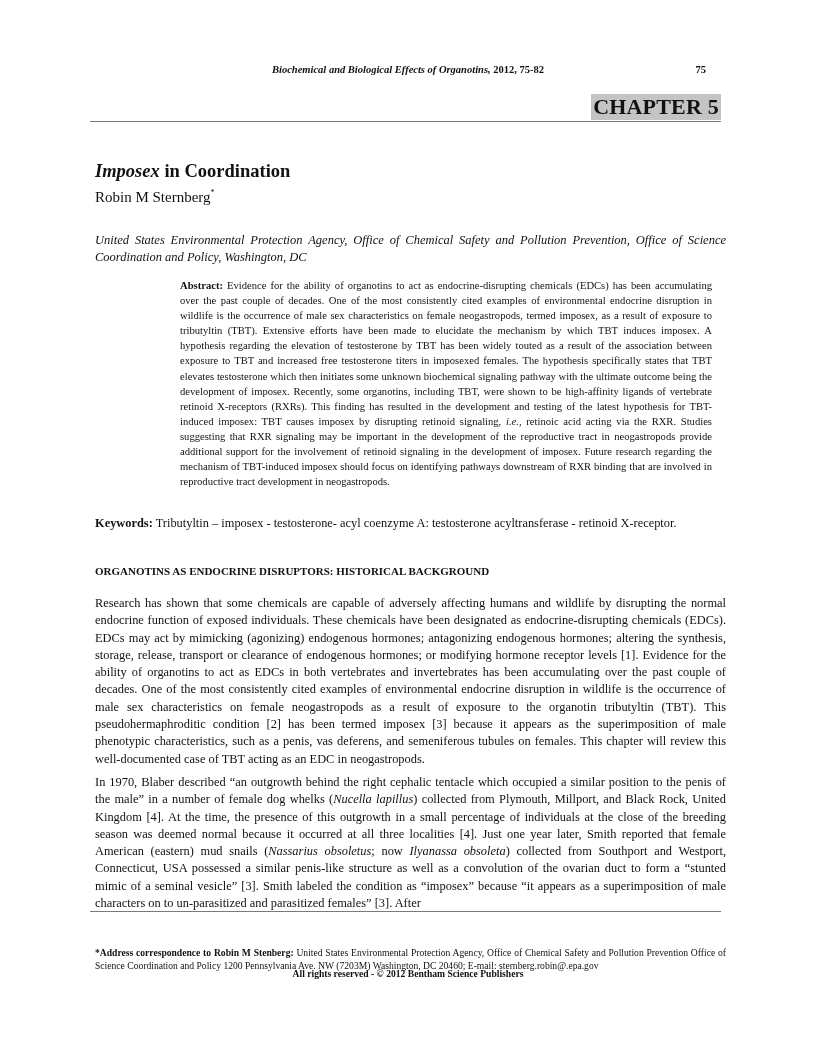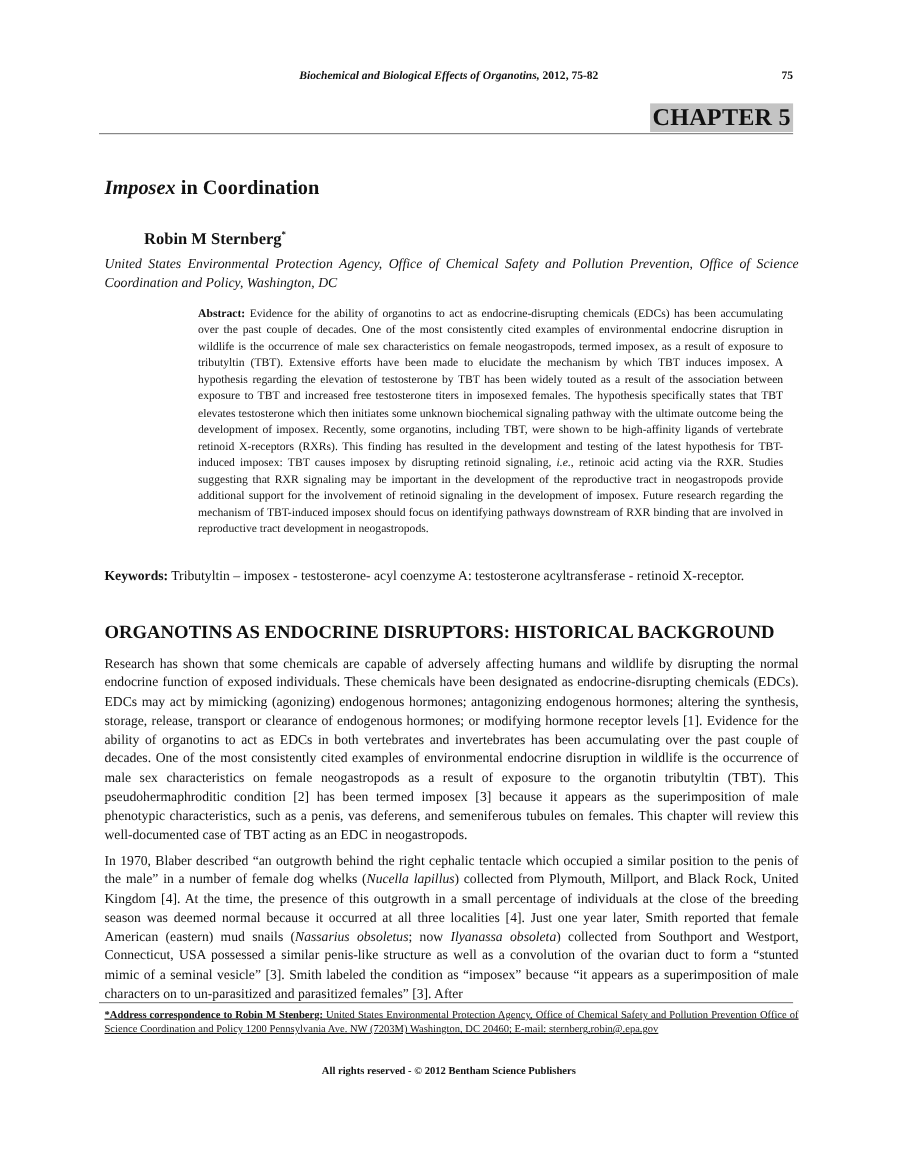--- a/index.html
+++ b/index.html
@@ -7,57 +7,57 @@
     width: 816px; height: 1056px; position: relative; overflow: hidden;
     font-family: "Liberation Serif", "DejaVu Serif", serif; color: #111;
   }
   .abs { position: absolute; }
   .running-head {
     left: 90px; right: 90px; top: 64px; height: 16px;
     font-size: 10.5px; font-weight: bold;
   }
   .running-head .journal { position: absolute; left: 0; right: 0; text-align: center; font-style: italic; }
   .running-head .journal .rest { font-style: normal; }
-  .running-head .pagenum { position: absolute; right: 5px; top: 0; }
+  .running-head .pagenum { position: absolute; right: 20px; top: 0; }
   .chapter-wrap { left: 90px; right: 95px; top: 94px; height: 26px; }
   .chapter {
     position: absolute; right: 0; top: 0; background: #c4c4c4;
     font-size: 22px; font-weight: bold; padding: 0 2px; line-height: 26px; letter-spacing: 0.2px;
   }
   .rule { position: absolute; left: 90px; right: 95px; height: 1px; background: #7a7a7a; }
   .title {
     left: 95px; right: 90px; top: 135px;
     font-size: 18.5px; font-weight: bold; line-height: 24px;
   }
   .title i { font-style: italic; }
-  .author { left: 95px; top: 208px; font-size: 15px; font-weight: bold; margin-left: 36px; }
+  .author { left: 95px; top: 188px; font-size: 15px; font-weight: normal; }
   .author sup { font-size: 8px; vertical-align: 7px; }
   .affil {
     left: 95px; right: 90px; top: 232px;
     font-size: 12.5px; font-style: italic; line-height: 17px; text-align: justify;
   }
   .abstract {
     left: 132px; right: 104px; top: 278px;
     font-size: 10.6px; line-height: 15.1px; text-align: justify; margin-left: 48px;
   }
   .abstract b { font-weight: bold; }
   .keywords {
     left: 95px; right: 90px; top: 515px;
     font-size: 12.4px; line-height: 17px; text-align: justify;
   }
-  .section-head { left: 95px; top: 565px; font-size: 17px; font-weight: bold; }
+  .section-head { left: 95px; top: 565px; font-size: 11px; font-weight: bold; }
   .para {
     left: 95px; right: 90px;
     font-size: 12.4px; line-height: 17.3px; text-align: justify;
   }
   .p1 { top: 595px; }
   .p2 { top: 774px; }
   .footnote {
-    left: 95px; right: 90px; top: 916px;
-    font-size: 9.6px; line-height: 13px; text-align: justify; text-decoration: underline;
+    left: 95px; right: 90px; top: 946px;
+    font-size: 9.6px; line-height: 13px; text-align: justify;
   }
   .credits {
     left: 90px; right: 90px; top: 968px; text-align: center;
     font-size: 9.6px; font-weight: bold; line-height: 12px;
   }
 </style>
 </head>
 <body>
 
 <div class="abs running-head">

